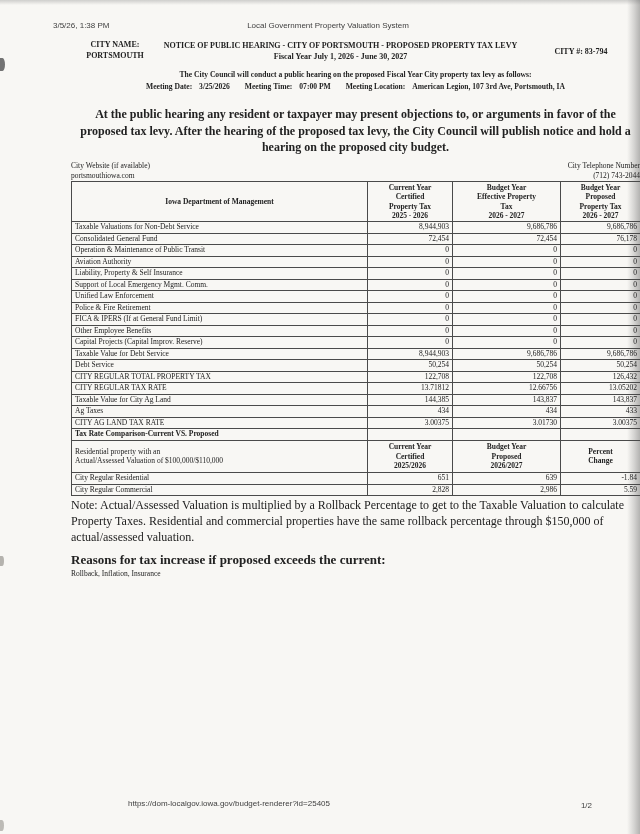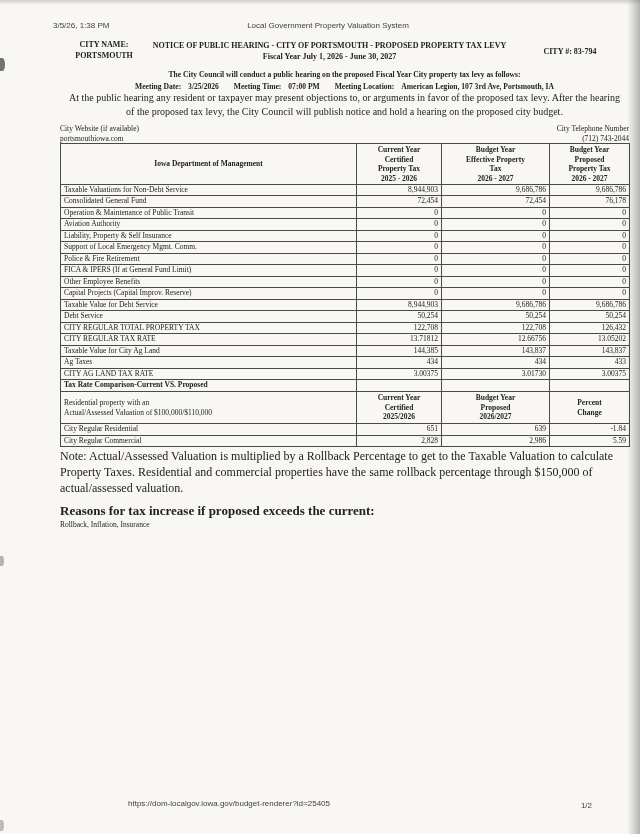--- a/index.html
+++ b/index.html
@@ -22,31 +22,31 @@
   .print-header{position:absolute;top:21px;left:0;width:640px;
     font-family:"Liberation Sans",sans-serif;font-size:8px;color:#3f3f3f;padding-left:8px;}
   .ph-date{position:absolute;left:53px;top:0;}
   .ph-title{display:block;text-align:center;width:100%;}
   .print-footer{position:absolute;top:799px;left:0;width:640px;
     font-family:"Liberation Sans",sans-serif;font-size:8px;color:#3f3f3f;}
   .pf-url{position:absolute;left:128px;top:0;}
   .pf-page{position:absolute;right:48px;top:2px;}
 
   
-  .doc{position:absolute;top:40px;left:60px;width:569px;}
+  .doc{position:absolute;top:40px;left:71px;width:569px;}
   .title-row{display:flex;align-items:center;}
   .city-name{width:88px;text-align:center;font-weight:bold;font-size:8px;line-height:1.35;}
   .notice{flex:1;text-align:center;font-weight:bold;font-size:8px;line-height:1.4;}
   .city-num{width:118px;text-align:center;font-weight:bold;font-size:8px;}
 
   .hearing-intro{margin-top:8px;text-align:center;font-weight:bold;font-size:7.6px;}
   .meeting-line{margin-top:2.5px;text-align:center;font-weight:bold;font-size:7.6px;}
   .meeting-line .mv{margin-left:5px;}
   .meeting-line .mlbl{margin-left:13px;}
-  .objection{margin:0 auto 0;text-align:center;font-weight:normal;font-size:10px;line-height:1.4;max-width:556px;}
+  .objection{margin:15px auto 0;text-align:center;font-weight:bold;font-size:12px;line-height:1.4;max-width:556px;}
 
   .contact-row{display:flex;justify-content:space-between;margin-top:5px;font-size:7.5px;line-height:1.3;}
   .contact-left{text-align:left;}
   .contact-right{text-align:right;}
 
   table{border-collapse:collapse;width:569px;table-layout:fixed;}
   td{border:1px solid #4a4a4a;padding:1px 3px;font-size:7.5px;vertical-align:middle;overflow:hidden;}
   .hc{font-weight:bold;text-align:center;white-space:pre-line;line-height:1.25;}
   .lbl{text-align:left;line-height:8.5px;}
   .num{text-align:right;line-height:8.5px;}
@@ -163,20 +163,26 @@
       <td class="num">0</td>
       <td class="num">0</td>
     </tr>
     <tr>
       <td class="lbl">Support of Local Emergency Mgmt. Comm.</td>
       <td class="num">0</td>
       <td class="num">0</td>
       <td class="num">0</td>
     </tr>
     <tr>
+      <td class="lbl">Unified Law Enforcement</td>
+      <td class="num">0</td>
+      <td class="num">0</td>
+      <td class="num">0</td>
+    </tr>
+    <tr>
       <td class="lbl">Police &amp; Fire Retirement</td>
       <td class="num">0</td>
       <td class="num">0</td>
       <td class="num">0</td>
     </tr>
     <tr>
       <td class="lbl">FICA &amp; IPERS (If at General Fund Limit)</td>
       <td class="num">0</td>
       <td class="num">0</td>
       <td class="num">0</td>

